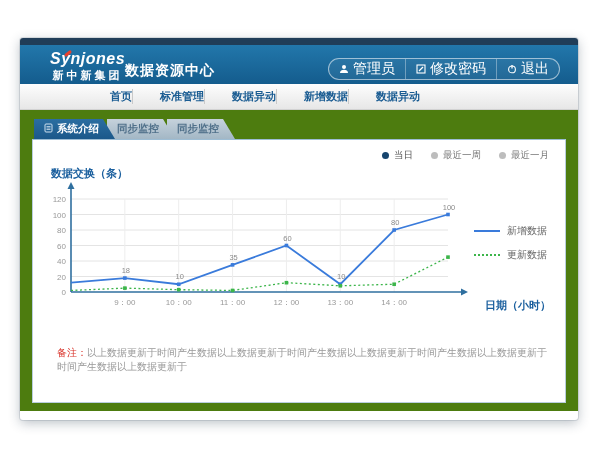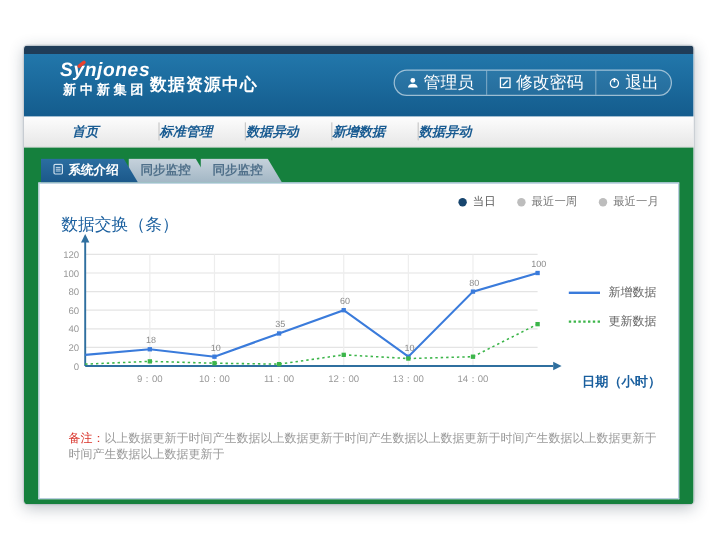--- a/index.html
+++ b/index.html
@@ -1,48 +1,48 @@
 <!DOCTYPE html>
 <html><head>
 <meta charset="utf-8">
 <style>
   * { margin:0; padding:0; box-sizing:border-box; }
   html,body { width:600px; height:450px; background:#ffffff; overflow:hidden;
     font-family:"Liberation Sans","DejaVu Sans",sans-serif; }
   .window { position:absolute; left:20px; top:38px; width:558px; height:382px;
     background:#ffffff; border-radius:3px; box-shadow:0 3px 12px rgba(30,50,70,.30), 0 0 0 1px #e3e6e9; overflow:hidden; }
   .top-strip { height:7px; background:#203d58; }
-  .hdr { position:relative; height:52px; background:linear-gradient(#2277ab,#145c8d); color:#fff; }
+  .hdr { position:relative; height:39px; background:linear-gradient(#2277ab,#145c8d); color:#fff; }
   .logo { position:absolute; left:30px; top:5px; line-height:1.1; text-align:center; }
   .logo-en { font-size:16px; font-weight:bold; font-style:italic; letter-spacing:.5px; position:relative; display:inline-block;}
   .logo-accent { position:absolute; left:14px; top:2px; width:8px; height:3px; background:#e8412e; border-radius:2px; transform:rotate(-38deg); }
   .logo-cn { font-size:11px; font-weight:bold; letter-spacing:3px; margin-top:1px; }
   .hdr-title { position:absolute; left:105px; top:17px; font-size:14px; font-weight:600; letter-spacing:1px;text-align:right; }
   .user-pill { position:absolute; right:18px; top:13px; height:22px; display:flex; align-items:flex-start;
     border:1px solid rgba(255,255,255,.55); border-radius:12px; background:rgba(255,255,255,.06); font-size:14px; }
   .user-pill .pitem { display:flex; align-items:center; gap:4px; padding:0 10px; height:100%; cursor:pointer; }
   .user-pill .pitem + .pitem { border-left:1px solid rgba(255,255,255,.35); }
   .nav { height:26px; background:linear-gradient(#fdfdfd,#e7e7e7); border-bottom:1px solid #d2d2d2;
     display:flex; align-items:center; padding-left:40px; }
-  .nav-item { width:72px; text-align:left; font-size:11px; font-weight:bold; color:#1a5c92; cursor:pointer; position:relative;font-style:italic; }
+  .nav-item { width:72px; text-align:right; font-size:11px; font-weight:bold; color:#1a5c92; cursor:pointer; position:relative; }
   .nav-item + .nav-item { border-left:1px solid #c9c9c9; }
-  .content { position:relative; height:301px; background:#15803d; }
+  .content { position:relative; height:301px; background:#4d7c0f; }
   .tabs { position:absolute; left:14px; top:9px; height:20px; display:flex; }
   .tab { height:20px; display:flex; align-items:center; gap:4px; padding:0 16px 0 10px; font-size:10.5px; font-weight:bold;
     clip-path:polygon(0 0, calc(100% - 12px) 0, 100% 100%, 0 100%); margin-right:-8px; cursor:pointer; }
   .tab.active { background:linear-gradient(#2b6ea1,#1b588a); color:#fff; z-index:3; }
   .tab.inactive { background:linear-gradient(#c6d2dc,#a3b7c5); color:#50708a; z-index:1; }
   .panel { position:absolute; left:12px; top:29px; width:534px; height:264px; background:#fff;
     border:1px solid #b9cede; border-top:1px solid #9dbdd4; }
   .radios { position:absolute; top:9px; right:16px; display:flex; gap:18px;justify-content:center; }
   .radio { display:flex; align-items:center; gap:5px; font-size:9.5px; color:#777; cursor:pointer; }
   .radio .dot { width:7px; height:7px; border-radius:50%; background:#bdbdbd; }
   .radio.sel .dot { background:#17456e; }
   .radio.sel { color:#555; }
-  .ylab { position:absolute; left:18px; top:26px; font-size:14px; font-weight:normal; color:#1a5f9e; }
+  .ylab { position:absolute; left:18px; top:26px; font-size:11px; font-weight:bold; color:#1a5f9e; }
   .xlab { position:absolute; right:14px; top:158px; font-size:11px; font-weight:bold; color:#1a5f9e; }
   .chart-wrap { position:absolute; left:8px; top:42px; }
   .legend { position:absolute; right:18px; top:84px; }
   .lg-row { display:flex; align-items:center; gap:7px; font-size:10px; color:#666; margin-bottom:10px; }
   .lg-line { width:26px; border-top-width:2px; height:0; }
   .lg-line.solid { border-top-style:solid; }
   .lg-line.dotted { border-top-style:dotted; }
   .note { position:absolute; left:24px; top:206px; width:490px; font-size:10px; color:#999; line-height:1.4; }
   .note .note-label { color:#d9342b; }
   svg text { font-family:"Liberation Sans","DejaVu Sans",sans-serif; }

